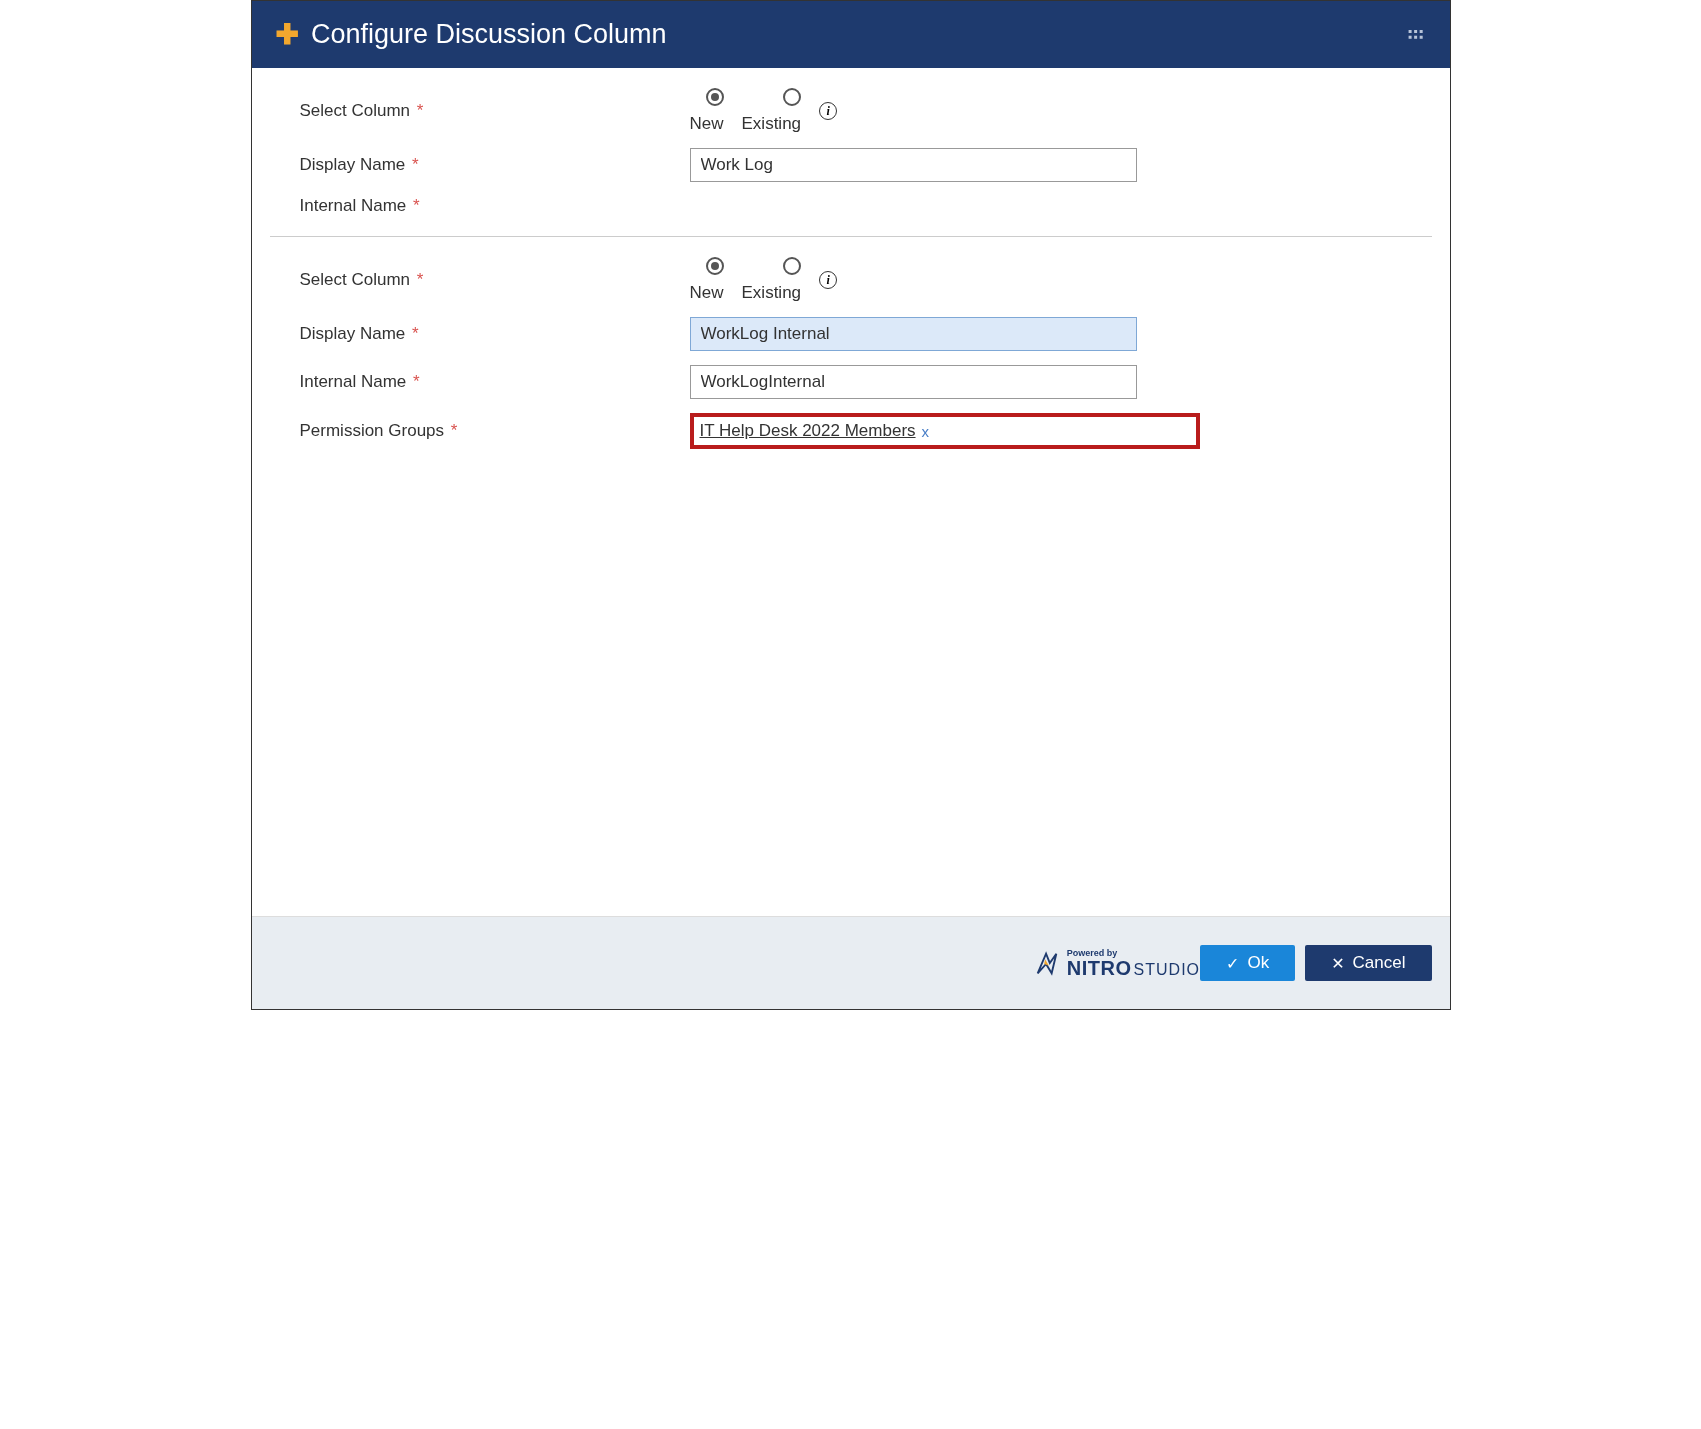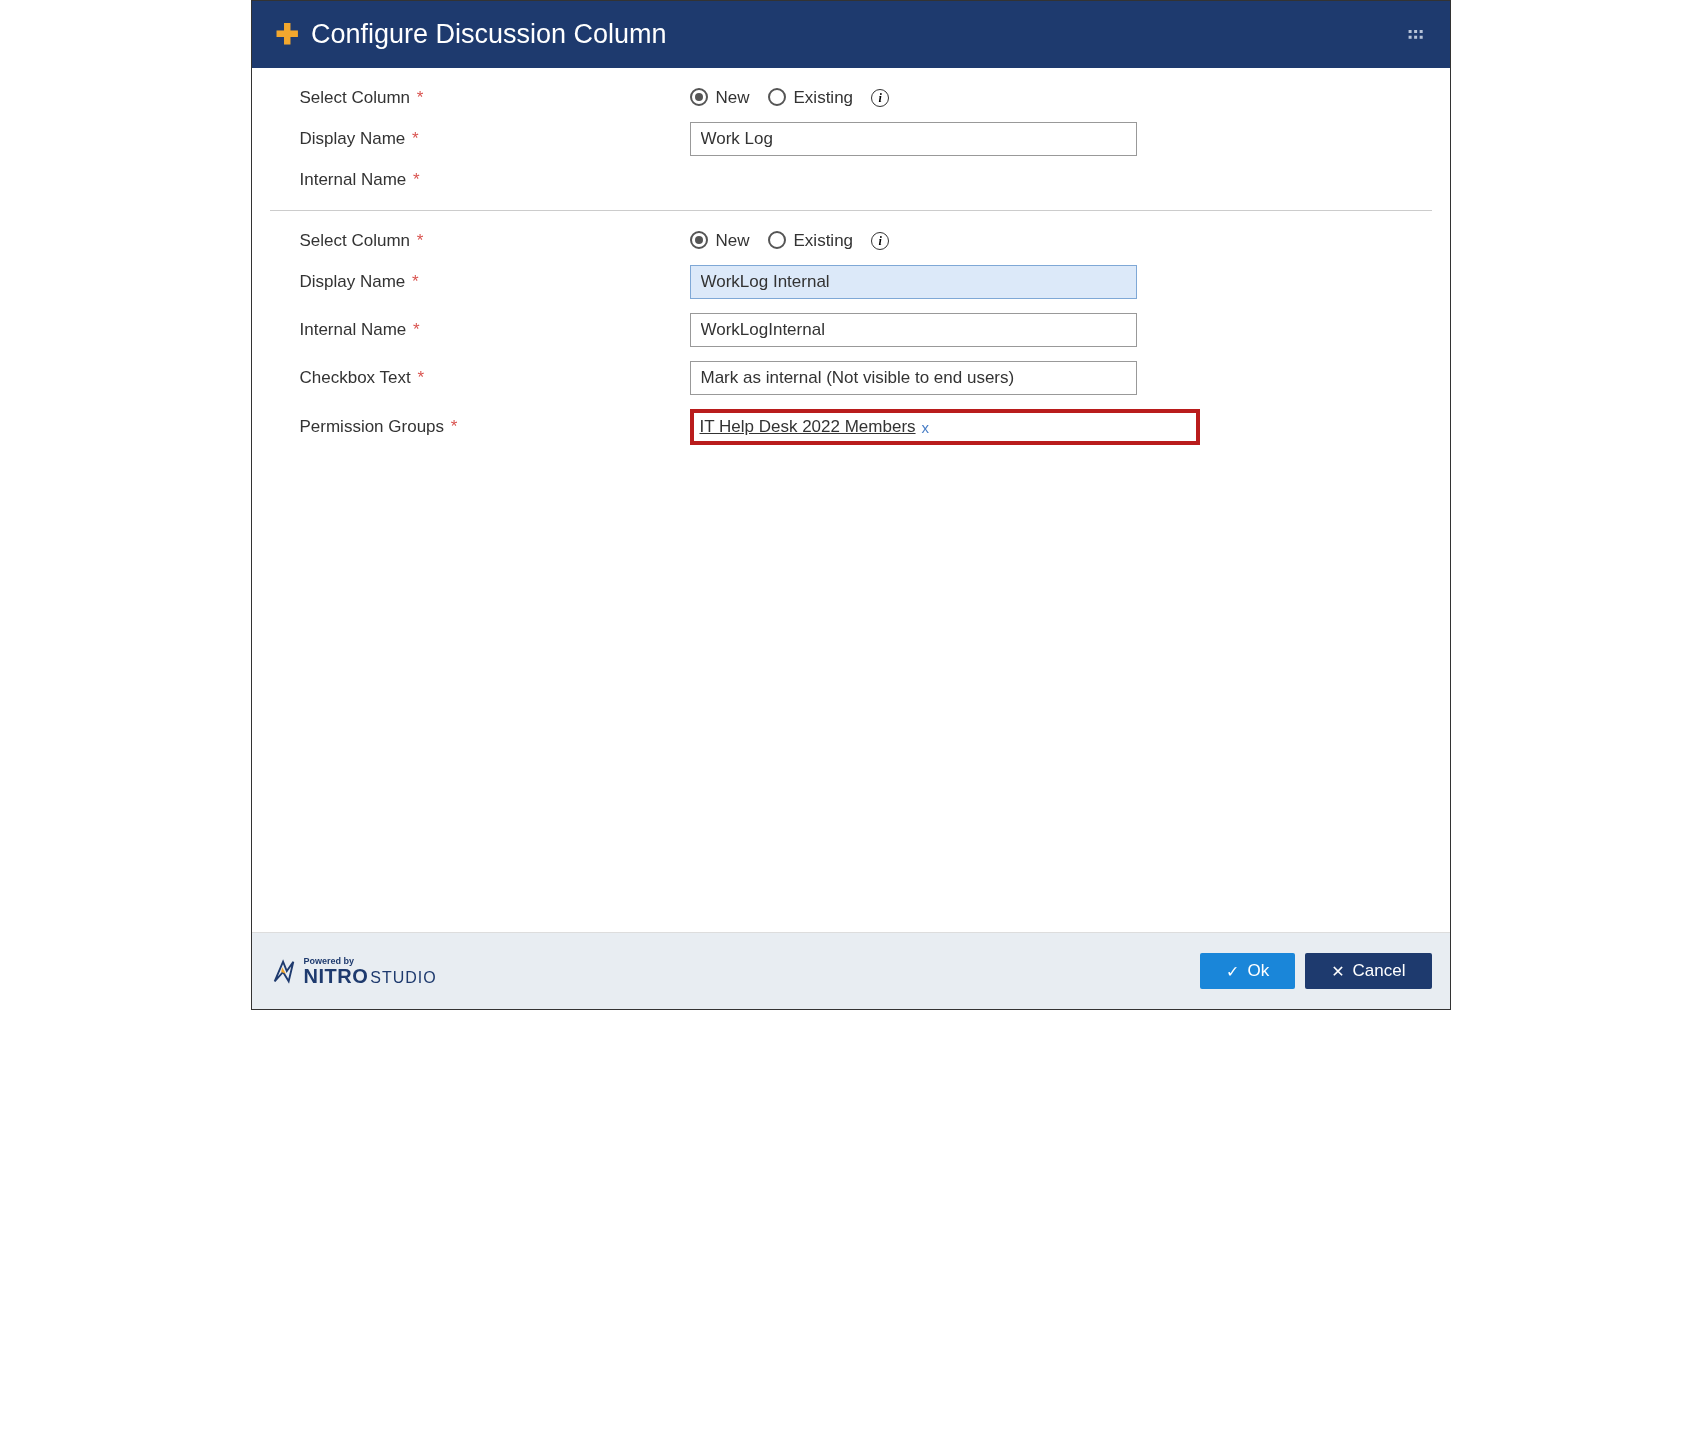--- a/index.html
+++ b/index.html
@@ -73,24 +73,25 @@
       align-items: center;
       gap: 20px;
     }
     .radio-group {
       display: flex;
       align-items: center;
       gap: 18px;
     }
     .radio-option {
       display: flex;
-      align-items: flex-start;
+      align-items: flex-end;
       gap: 8px;
       font-size: 17px;
       color: #333;
+      flex-direction: column;
     }
     .radio-circle {
       width: 18px;
       height: 18px;
       border: 2px solid #555;
       border-radius: 50%;
       display: flex;
       align-items: center;
       justify-content: center;
       cursor: pointer;
@@ -151,24 +152,24 @@
       color: #333;
     }
     .tag-remove {
       color: #4a7fc7;
       font-size: 15px;
       cursor: pointer;
       padding: 0 2px;
     }
     .footer {
       background: #e8edf2;
-      padding: 20px 18px;
-      display: flex;
-      align-items: center;
-      justify-content: space-between;
+      padding: 28px 18px;
+      display: flex;
+      align-items: center;
+      justify-content: flex-end;
       border-top: 1px solid #ddd;
     }
     .logo {
       display: flex;
       align-items: flex-end;
       gap: 6px;
     }
     .logo-icon {
       width: 28px;
       height: 28px;
@@ -307,27 +308,20 @@
   </div>
 
   <div class="form-row">
     <div class="form-label">
       <span>Internal Name</span>
       <span class="required">*</span>
     </div>
     <input type="text" class="text-input" value="WorkLogInternal" style="">
   </div>
 
-  <div class="form-row">
-    <div class="form-label">
-      <span>Checkbox Text</span>
-      <span class="required">*</span>
-    </div>
-    <input type="text" class="text-input" value="Mark as internal (Not visible to end users)" style="">
-  </div>
 
   <div class="form-row">
     <div class="form-label">
       <span>Permission Groups</span>
       <span class="required">*</span>
     </div>
     <div class="tag-input">
       <span class="tag-text">IT Help Desk 2022 Members</span>
       <span class="tag-remove">x</span>
     </div>

